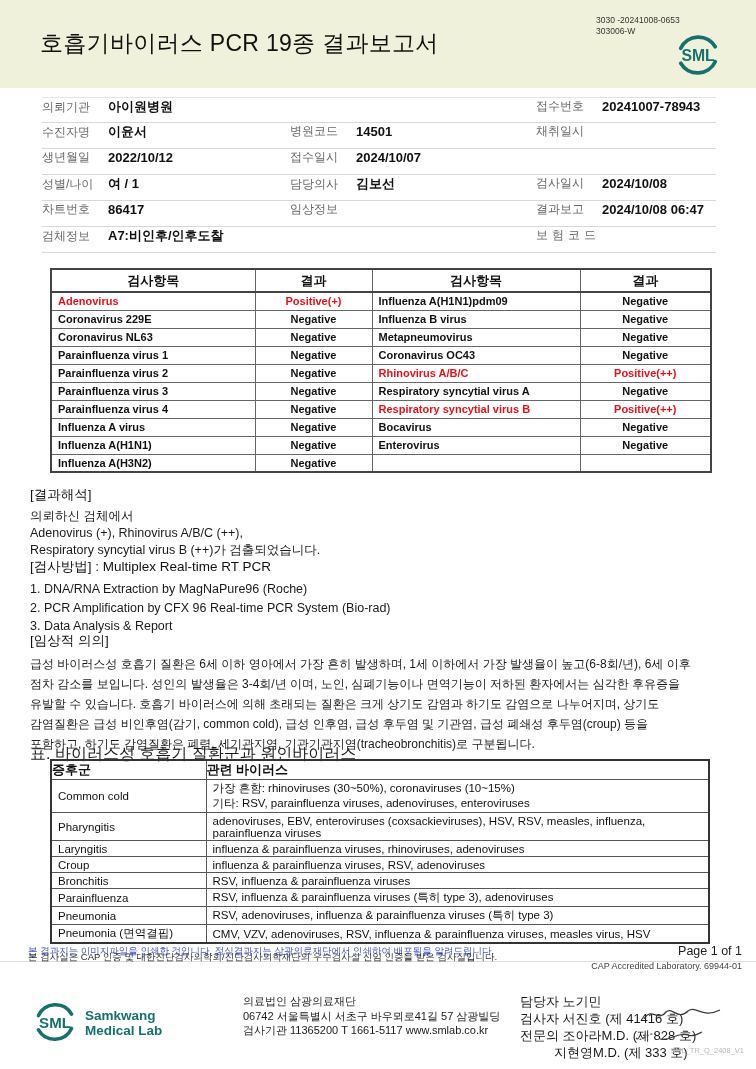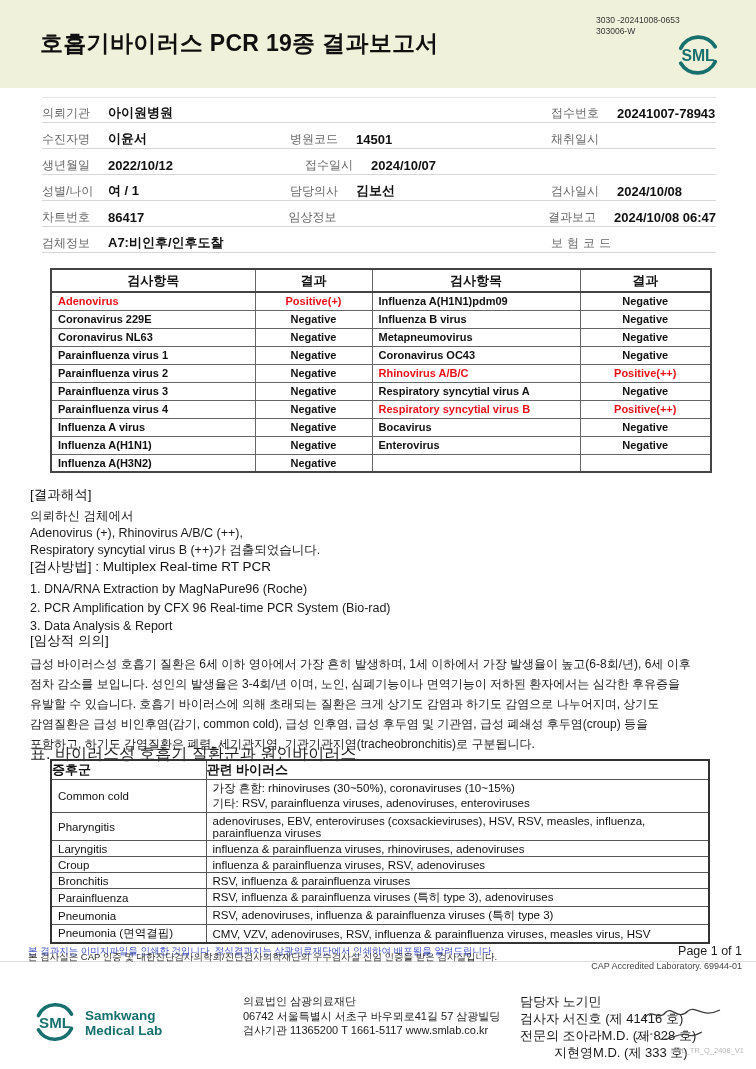--- a/index.html
+++ b/index.html
@@ -1,30 +1,30 @@
 <!DOCTYPE html>
 <html><head>
 <meta charset="utf-8">
 <style>
   * { box-sizing: border-box; margin: 0; padding: 0; }
   body { background:#888; font-family:"Liberation Sans","DejaVu Sans",sans-serif; }
   .page { position:relative; width:756px; height:1069px; background:#ffffff; overflow:hidden; margin:0 auto; }
 
   
   .header { position:absolute; top:0; left:0; width:756px; height:88px; background:#f0f1da; }
-  .title { position:absolute; left:40px; top:28px; font-size:23px; font-weight:700; color:#101010; letter-spacing:0.3px; }
+  .title { position:absolute; left:40px; top:28px; font-size:23px; font-weight:400; color:#101010; letter-spacing:0.3px; }
   .codes { position:absolute; left:596px; top:15px; font-size:8.5px; color:#333; line-height:1.35; }
   .logo-mark { position:absolute; left:674px; top:31px; }
 
   
   .info { position:absolute; top:97px; left:42px; width:674px; }
-  .info-row { display:flex; align-items:flex-end; height:26px; border-bottom:1px solid #d8d8d8; }
+  .info-row { display:flex; align-items:flex-start; height:26px; border-bottom:1px solid #d8d8d8; }
   .info-row:first-child { border-top:1px solid #e4e4e4; }
   .g { display:flex; align-items:center; }
-  .g1 { width:248px; } .g2 { width:246px; } .g3 { flex:1;margin-left:15px; }
+  .g1 { width:248px; } .g2 { width:246px; } .g3 { flex:1; }
   .lbl { display:inline-block; min-width:60px; font-size:12px; color:#676767; }
   .val { font-size:13px; font-weight:600; color:#111; margin-left:6px; white-space:nowrap; }
   .lbl.spaced { letter-spacing:4px; }
 
   
   table.results { position:absolute; top:268px; left:50px; border-collapse:collapse; border:2px solid #444; }
   table.results th { border:1px solid #666; border-bottom:2px solid #444; height:23px; font-size:13px; font-weight:700; color:#111; text-align:center; }
   table.results td { border:1px solid #666; height:18px; font-size:11px; font-weight:700; color:#111; padding:0 6px; }
   td.name { text-align:left; }
   td.res { text-align:center; }

